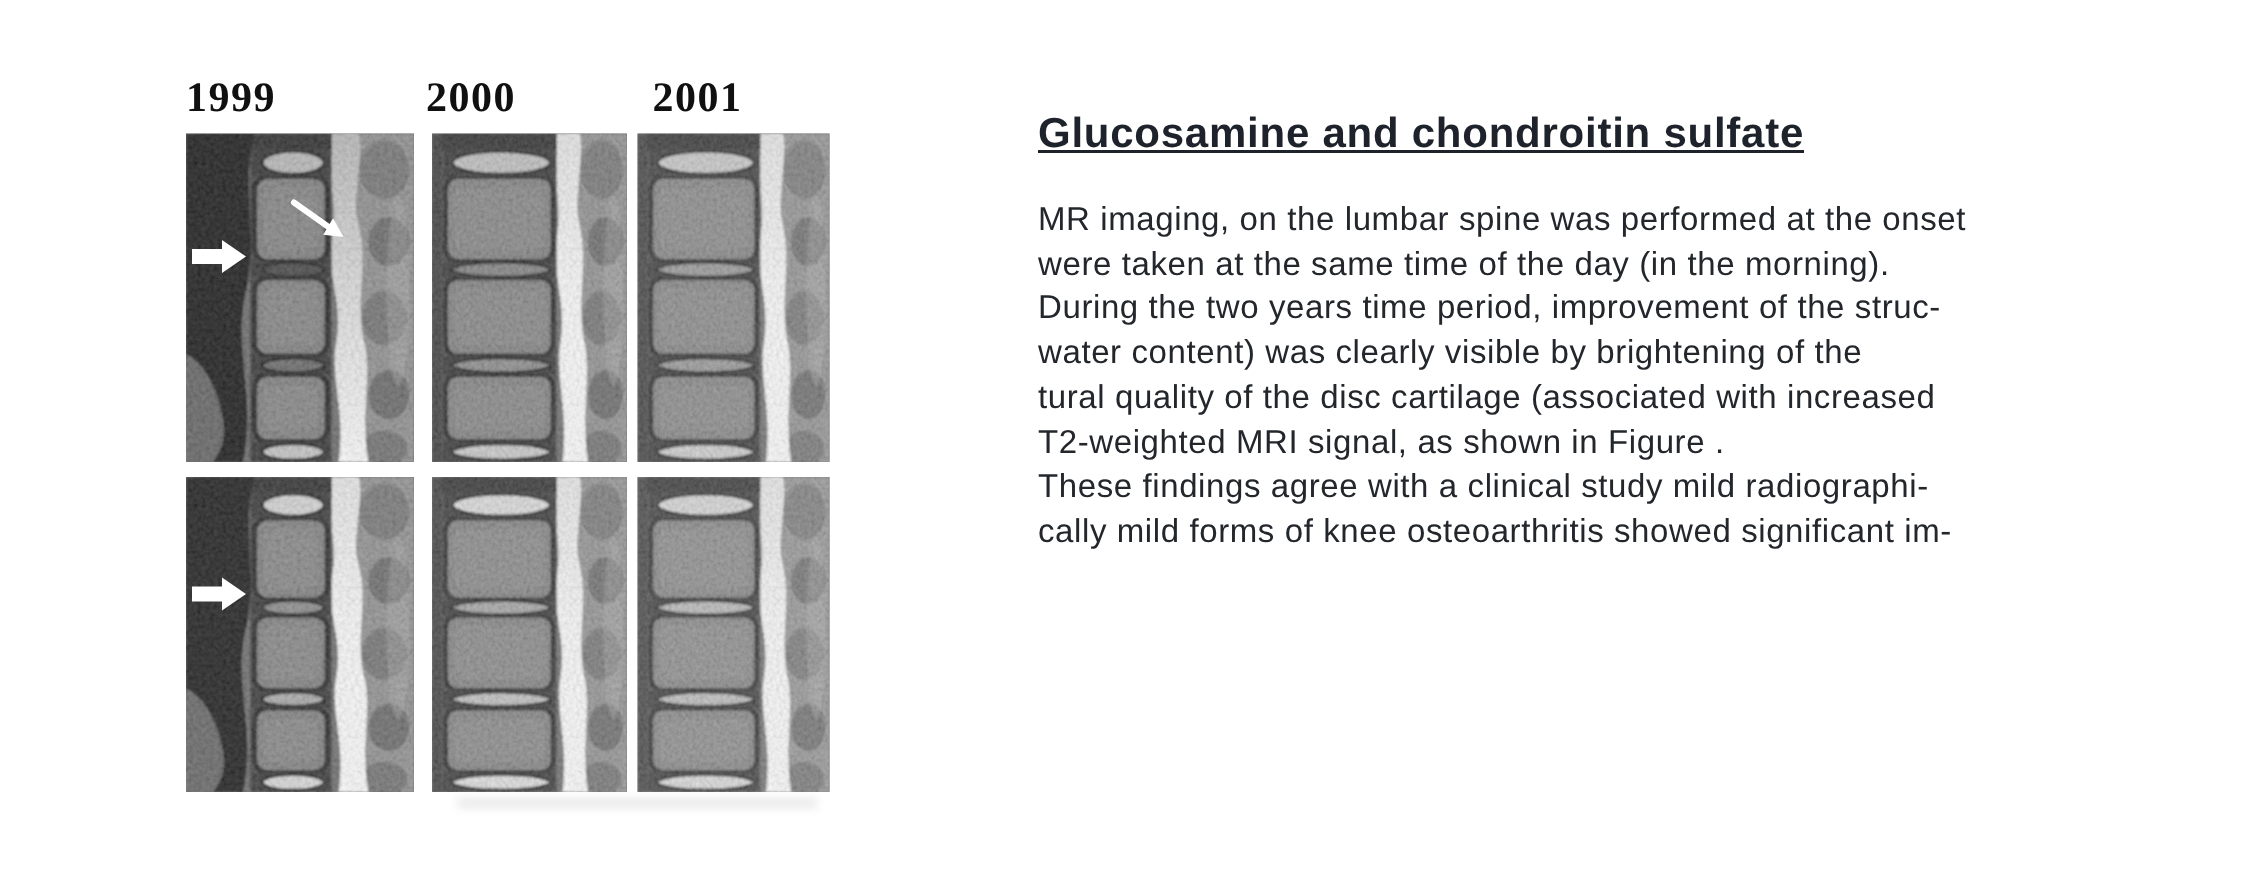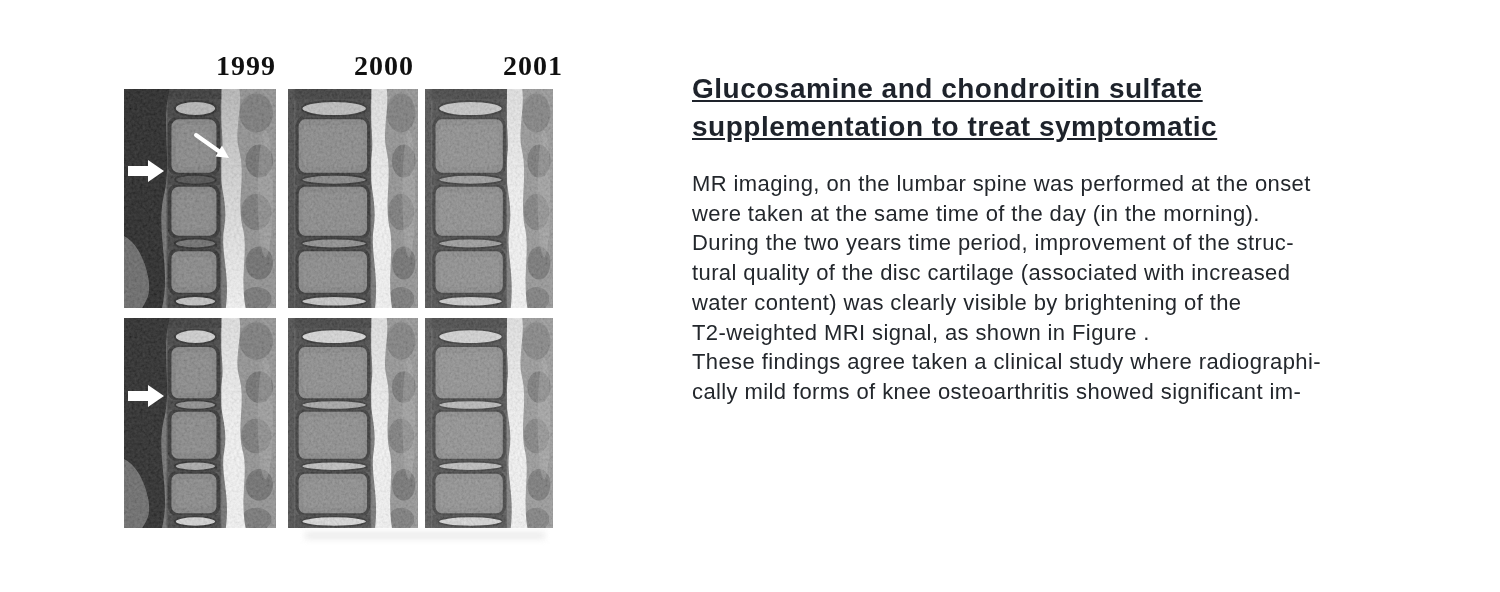--- a/index.html
+++ b/index.html
@@ -1,21 +1,21 @@
 <!DOCTYPE html>
 <html><head>
 <meta charset="utf-8">
 <style>
   html,body{margin:0;padding:0;background:#ffffff;}
   .canvas{position:relative;width:1500px;height:592px;background:#ffffff;overflow:hidden;
           font-family:"Liberation Sans",sans-serif;}
 
   
   .mri-figure{position:absolute;left:0;top:0;width:660px;height:592px;margin:0;}
-  .year-label{position:absolute;top:50px;height:32px;text-align:right;
+  .year-label{position:absolute;top:50px;height:32px;text-align:left;
               font-family:"Liberation Serif",serif;font-weight:700;font-size:28px;
               color:#101010;letter-spacing:1px;}
   .yl0{left:124px;width:152px;}
   .yl1{left:284px;width:130px;}
   .yl2{left:435px;width:128px;}
 
   .mri-panel{position:absolute;overflow:hidden;background:#6b6b6b;}
   .c0{left:124px;width:152px;}
   .c1{left:288px;width:130px;}
   .c2{left:425px;width:128px;}
@@ -291,27 +291,26 @@
     <svg class="arrow-svg arr3" viewBox="0 0 38 24">
       <polygon points="0,7 20,7 20,1 36,12 20,23 20,17 0,17" fill="#ffffff"></polygon>
     </svg>
 
     <div class="figure-shadow"></div>
   </figure>
 
   <section class="article">
     <h1 class="article-title" id="titleLines">
         <div class="tline">Glucosamine and chondroitin sulfate</div>
-        <div class="tline">supplementation to treat symptomatic</div>
       </h1>
     <div class="article-body" id="bodyLines">
         <div class="bline">MR imaging, on the lumbar spine was performed at the onset</div>
         <div class="bline">were taken at the same time of the day (in the morning).</div>
         <div class="bline">During the two years time period, improvement of the struc-</div>
+        <div class="bline">water content) was clearly visible by brightening of the</div>
         <div class="bline">tural quality of the disc cartilage (associated with increased</div>
-        <div class="bline">water content) was clearly visible by brightening of the</div>
         <div class="bline">T2-weighted MRI signal, as shown in Figure .</div>
-        <div class="bline">These findings agree taken a clinical study where radiographi-</div>
+        <div class="bline">These findings agree with a clinical study mild radiographi-</div>
         <div class="bline">cally mild forms of knee osteoarthritis showed significant im-</div>
       </div>
   </section>
 
 </div>
 
 </body></html>

